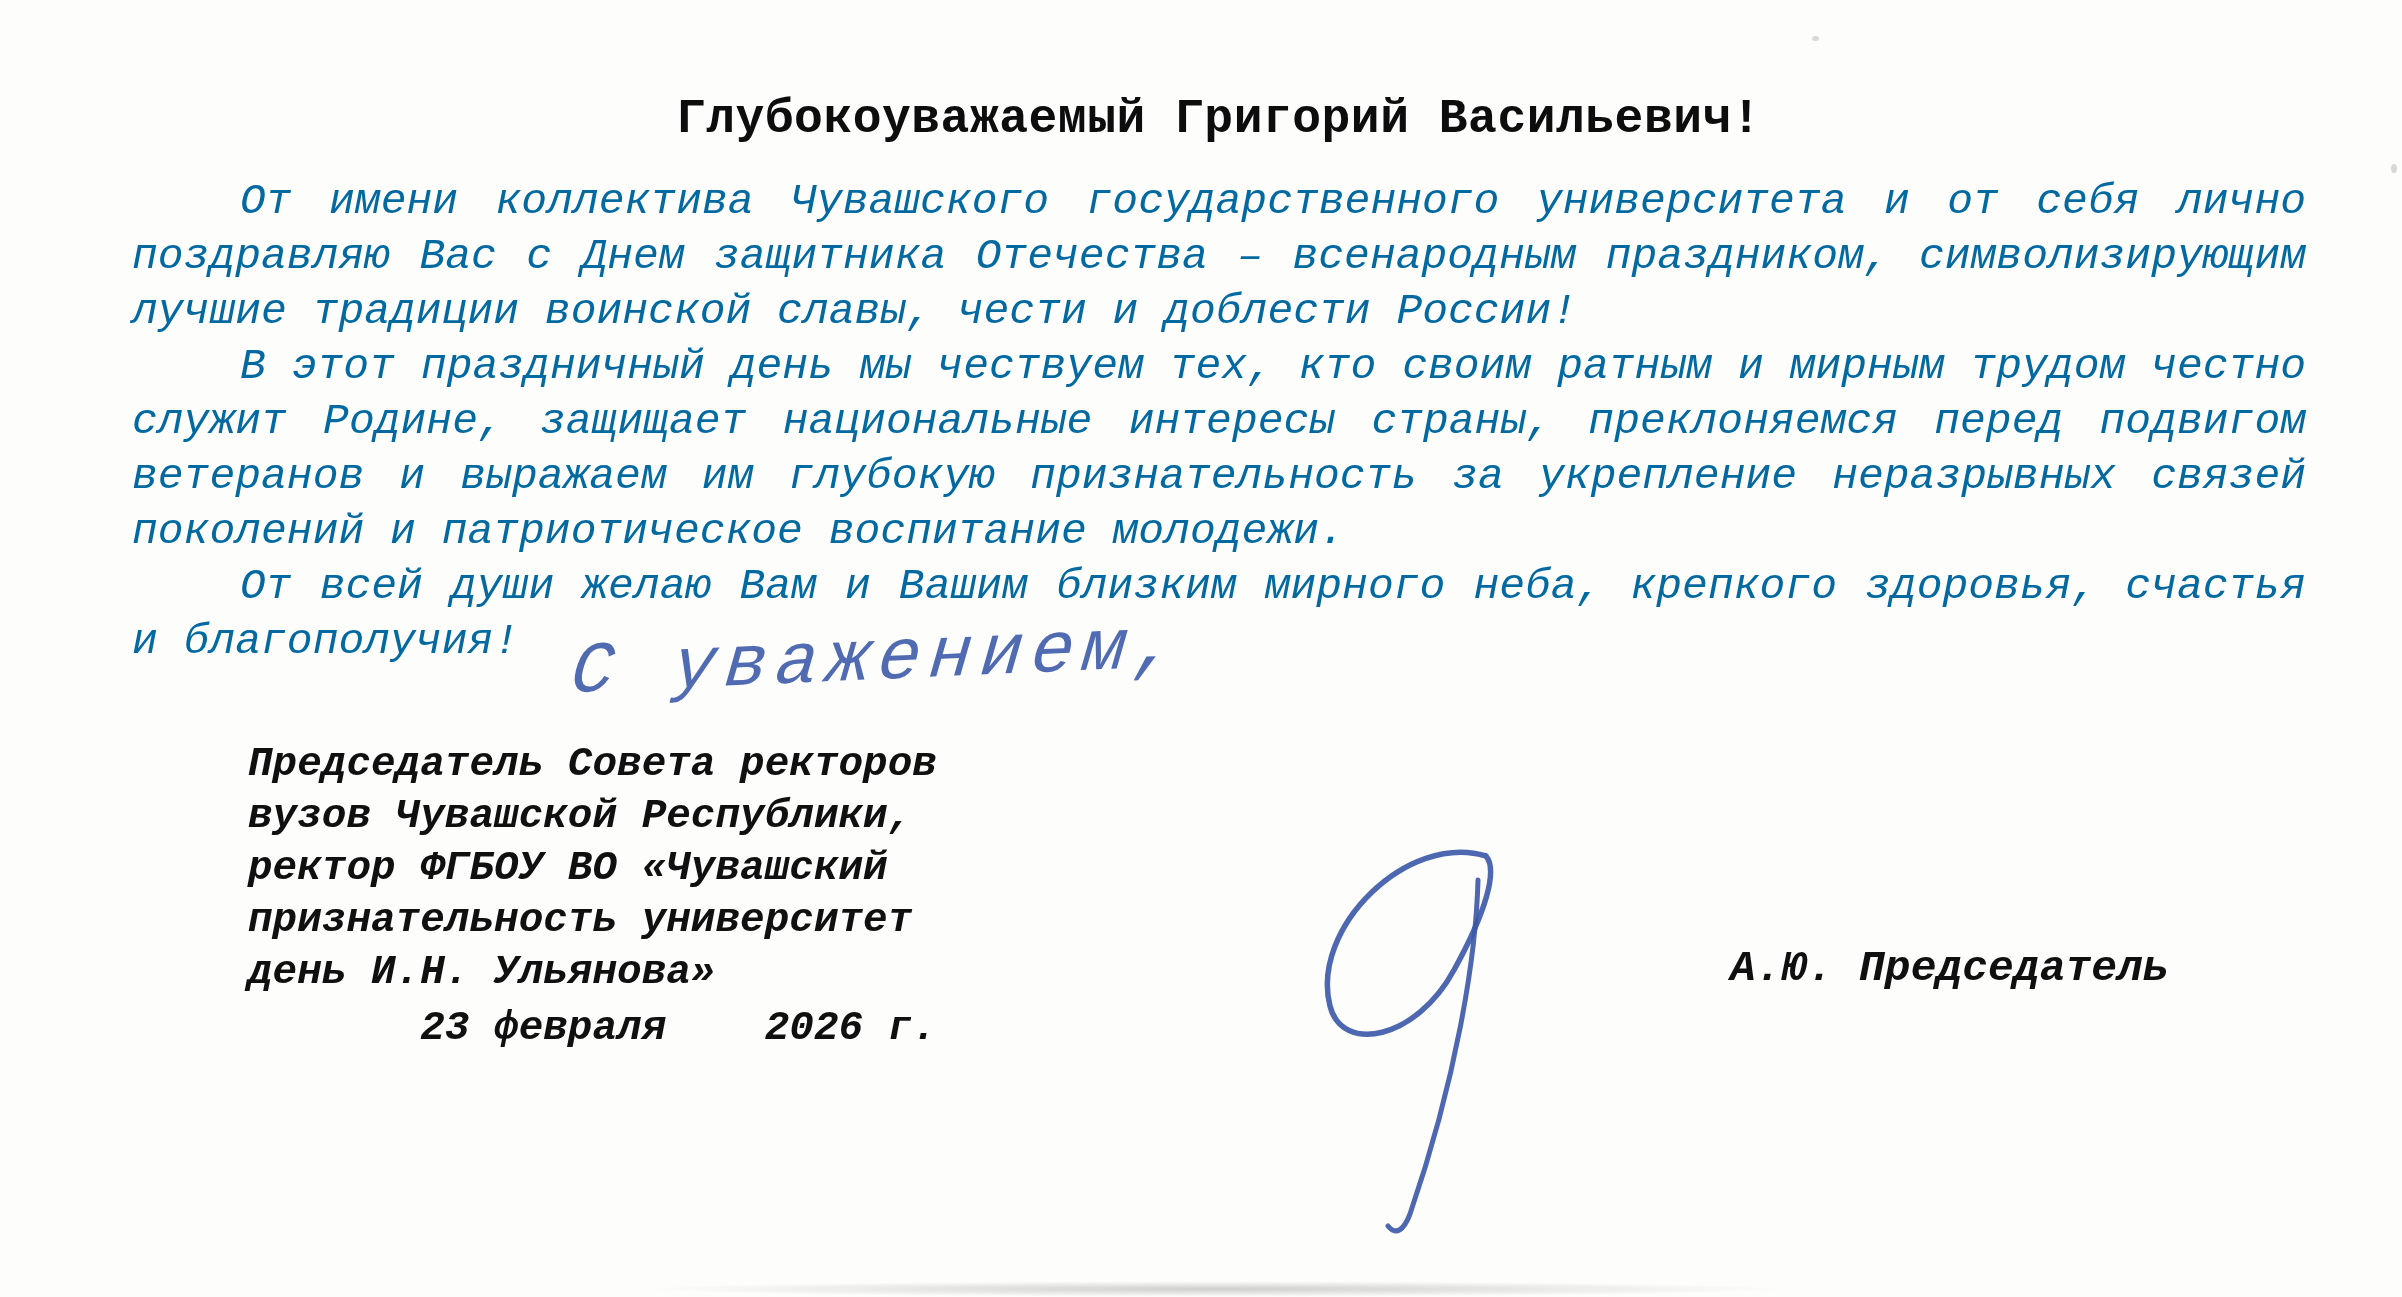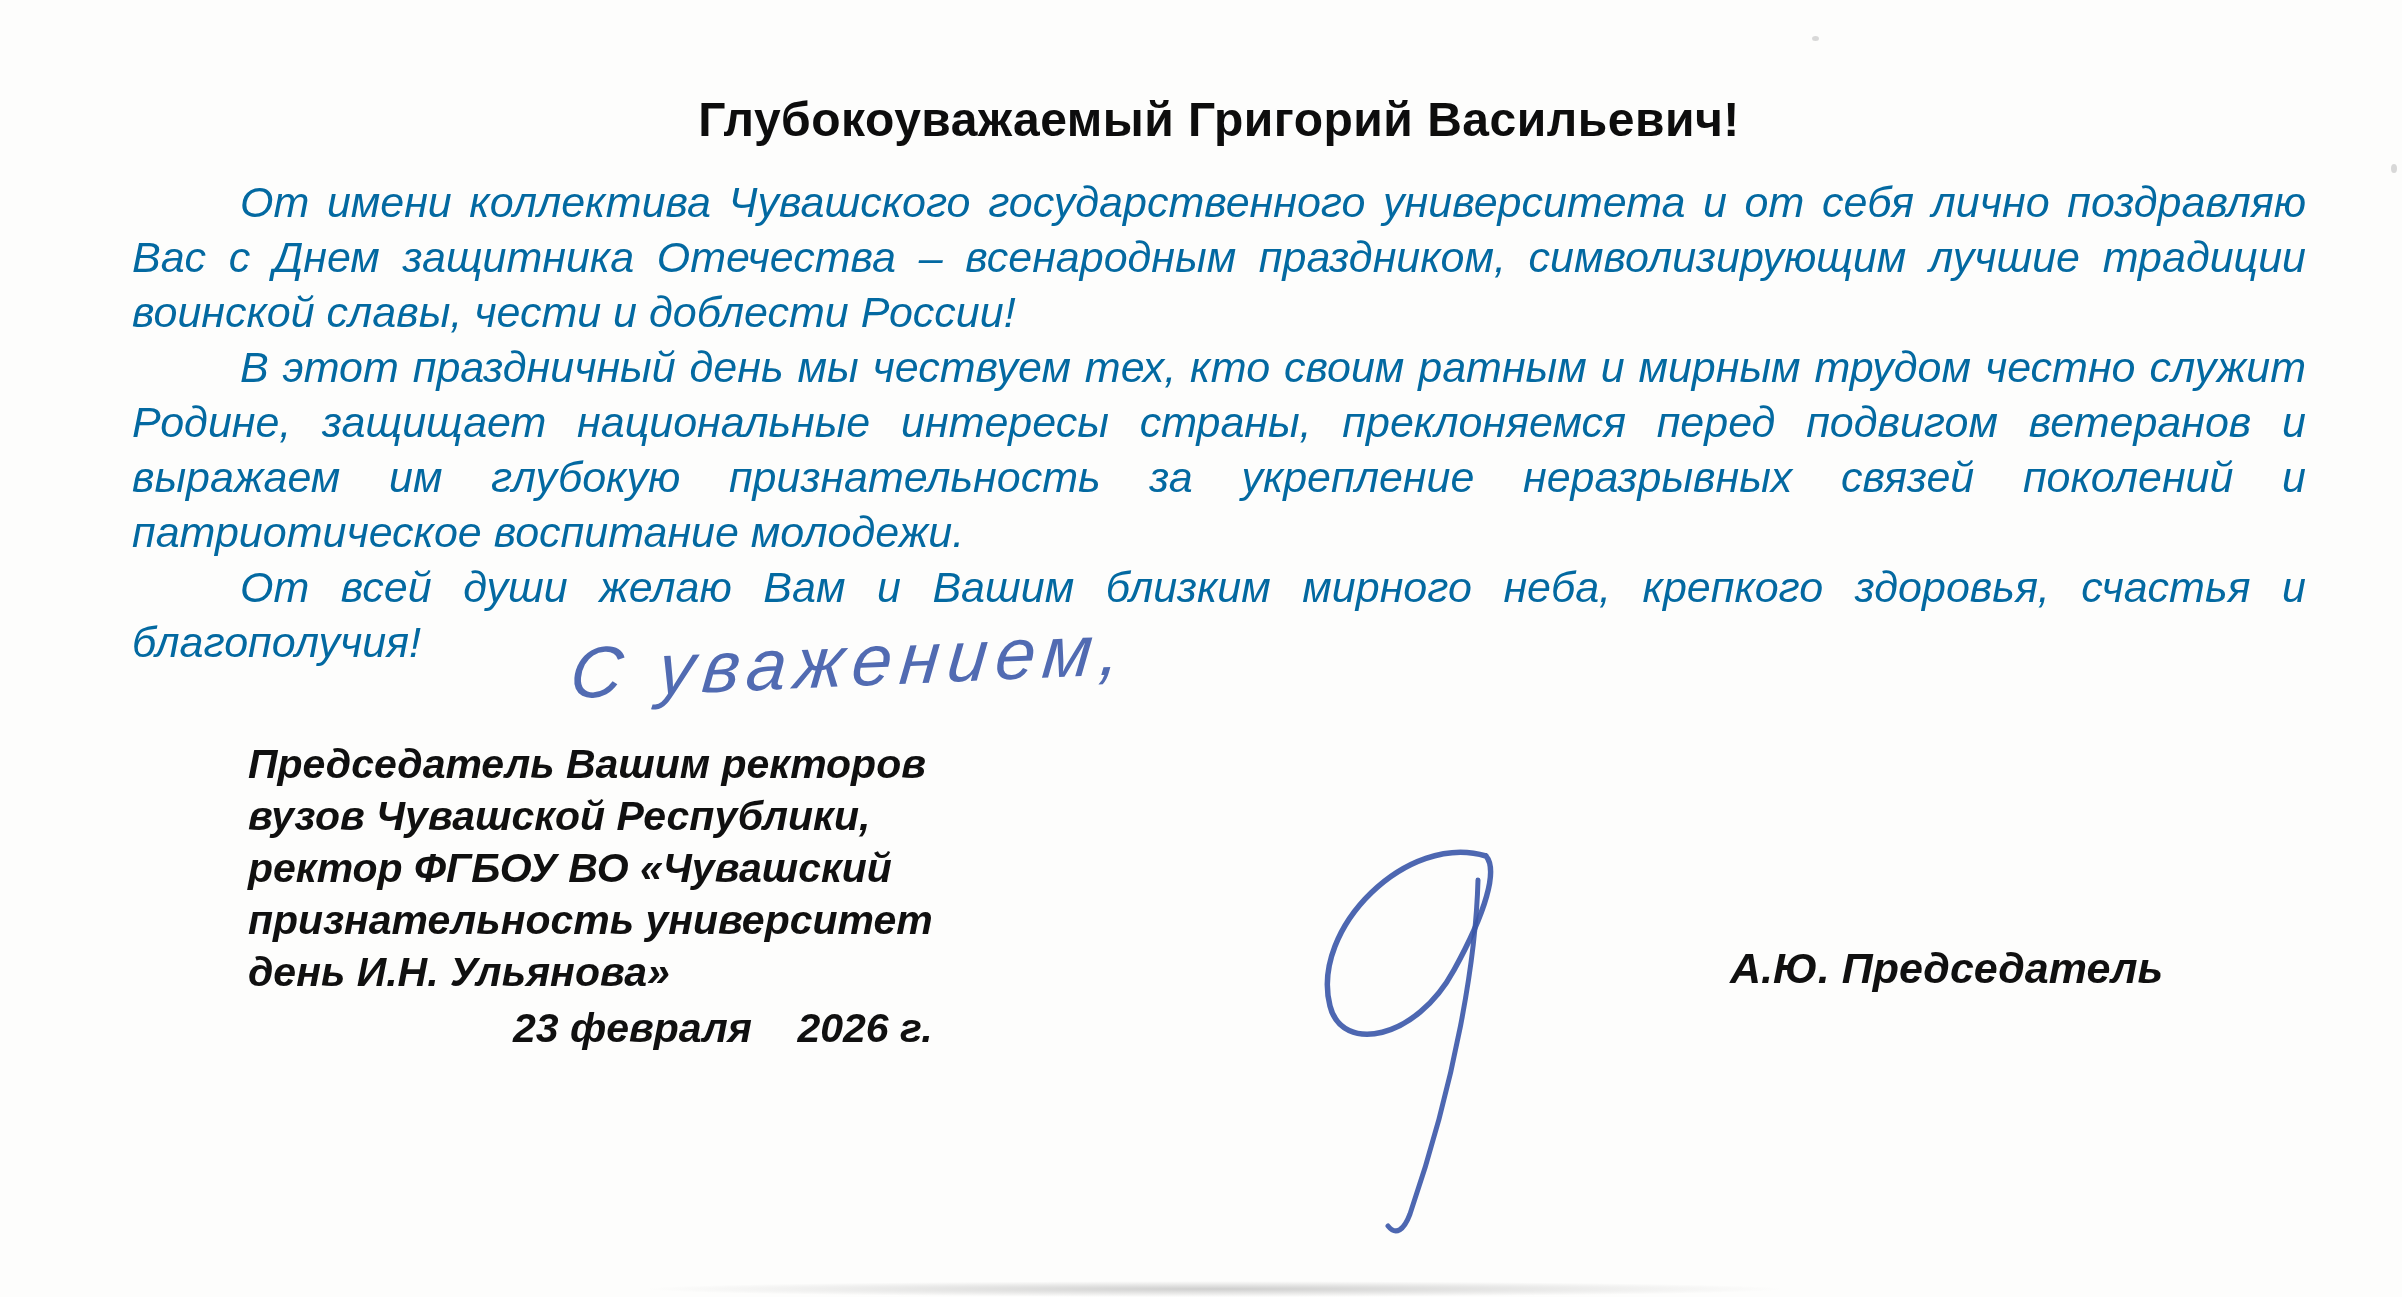--- a/index.html
+++ b/index.html
@@ -3,21 +3,21 @@
 <meta charset="utf-8">
 <style>
   html, body { margin: 0; padding: 0; background: #e8e8e8; }
   .page {
     position: relative;
     width: 2402px;
     height: 1297px;
     margin: 0 auto;
     background: #fdfdfc;
     overflow: hidden;
-    font-family: Liberation Sans, sans-serif;
+    font-family: Liberation Mono, monospace;
     color: #121212;
   }
   .content {
     position: absolute;
     left: 132px;
     right: 96px;
     top: 92px;
   }
   .heading {
     margin: 0 0 28px 0;
@@ -108,21 +108,21 @@
     <p class="body-par">От имени коллектива Чувашского государственного университета и от себя лично поздравляю Вас с Днем защитника Отечества – всенародным праздником, символизирующим лучшие традиции воинской славы, чести и доблести России!</p>
 
     <p class="body-par">В этот праздничный день мы чествуем тех, кто своим ратным и мирным трудом честно служит Родине, защищает национальные интересы страны, преклоняемся перед подвигом ветеранов и выражаем им глубокую признательность за укрепление неразрывных связей поколений и патриотическое воспитание молодежи.</p>
 
     <p class="body-par">От всей души желаю Вам и Вашим близким мирного неба, крепкого здоровья, счастья и благополучия!</p>
   </div>
 
   <div class="closing-handwriting">С уважением,</div>
 
   <div class="sig-block">
-    <div class="sig-line">Председатель Вашим ректоров</div>
+    <div class="sig-line">Председатель Совета ректоров</div>
     <div class="sig-line">вузов Чувашской Республики,</div>
     <div class="sig-line">ректор ФГБОУ ВО «Чувашский</div>
     <div class="sig-line">признательность университет</div>
     <div class="sig-line">день И.Н. Ульянова»</div>
     <div class="sig-line sig-date">23 февраля    2026 г.</div>
   </div>
 
   <div class="signer-name">А.Ю. Председатель</div>
 
   <svg class="signature-svg" viewBox="0 0 380 430">

